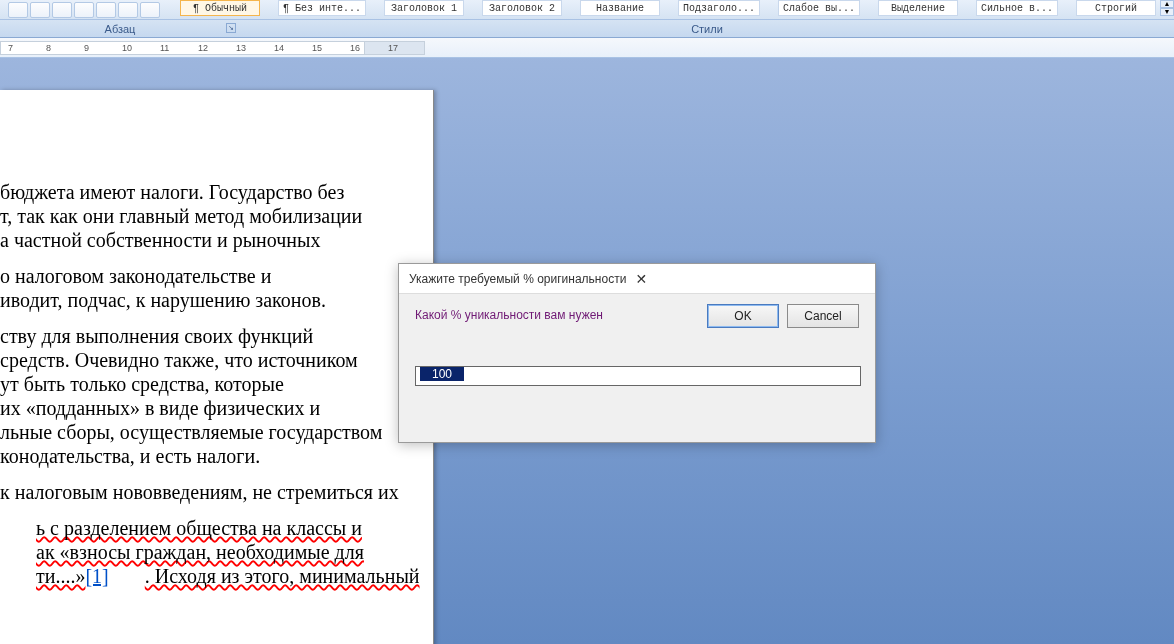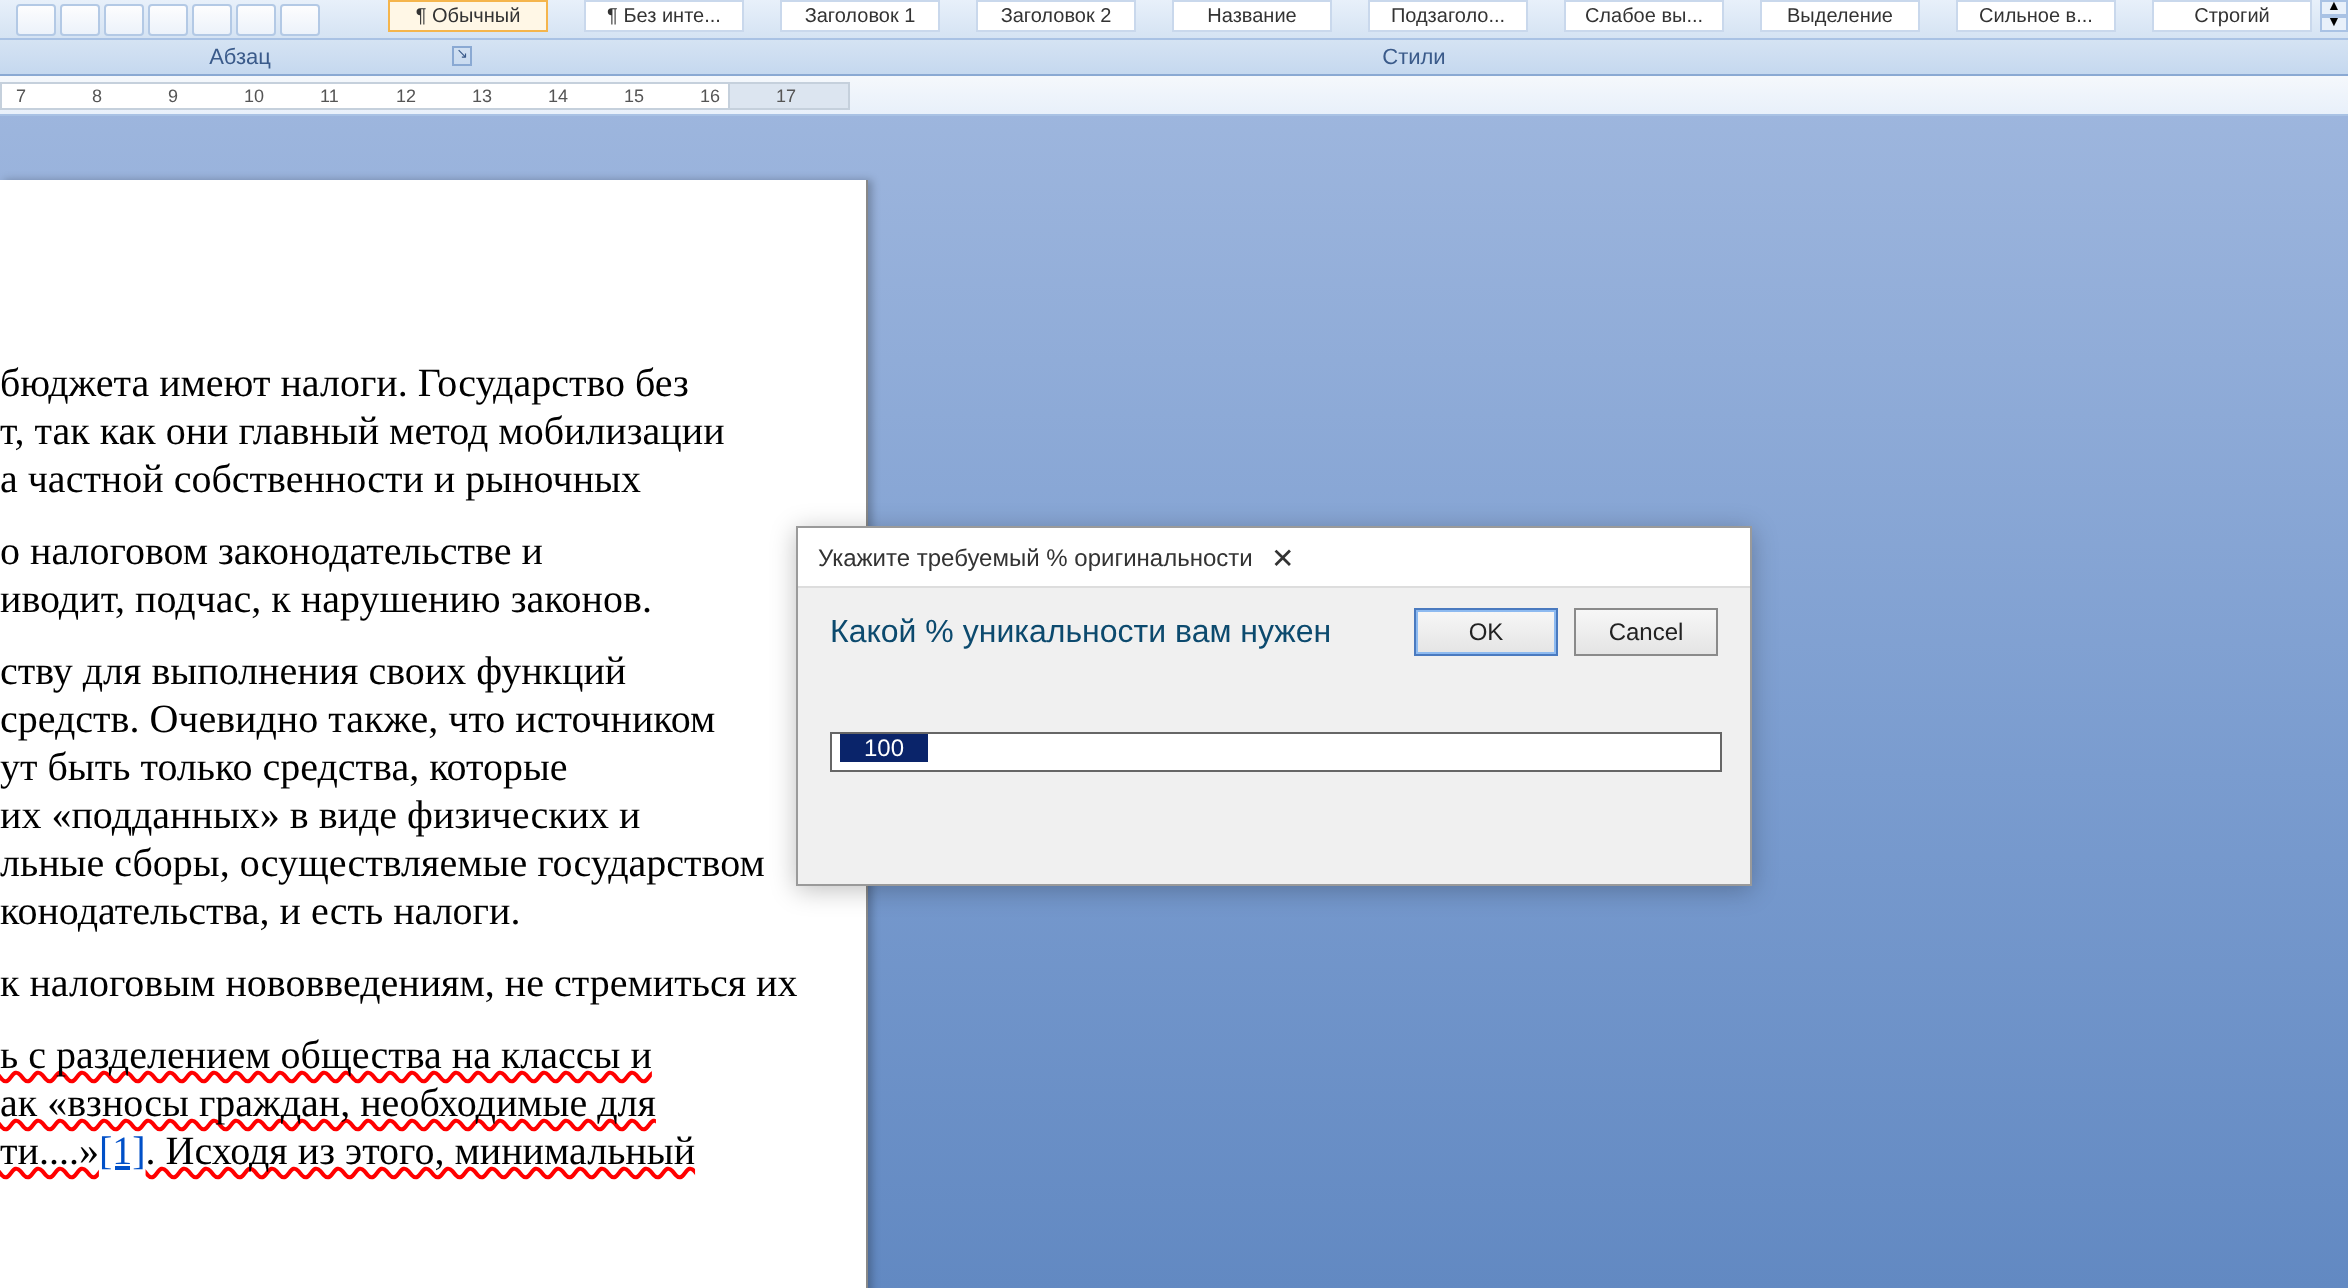--- a/index.html
+++ b/index.html
@@ -30,20 +30,21 @@
       width: 20px; height: 16px;
       background: linear-gradient(to bottom,#fdfdfe,#ecf2fa);
       border: 1px solid #b3c9e5;
       border-radius: 2px;
     }
     .style-blocks {
       display: flex;
       gap: 18px;
       padding-left: 10px;
       flex: 1;
+      font-family: Liberation Mono, monospace;
     }
     .style-block {
       background: #fff;
       border: 1px solid #c9d8ec;
       height: 16px;
       min-width: 80px;
       font-size: 10px;
       color: #333;
       display: flex;
       align-items: center;
@@ -161,20 +162,21 @@
       font-size: 20px;
       line-height: 24px;
       width: 430px;
     }
     .doc-text p {
       margin-bottom: 12px;
     }
     .red-wavy {
       text-decoration: underline wavy red;
       text-decoration-skip-ink: none;
+      padding-left: 36px;
     }
     .link-bracket { color: #0050c8; text-decoration: underline;}
     
     
     .dialog {
       position: absolute;
       left: 398px;
       top: 263px;
       width: 478px;
       height: 180px;
@@ -201,22 +203,22 @@
       font-size: 14px;
       color: #333;
       cursor: pointer;
     }
     .dialog-body {
       padding: 14px 16px;
       position: relative;
       height: 104px;
     }
     .dialog-msg {
-      font-size: 16px;
-      color: #0c4a6e;
+      font-size: 12px;
+      color: #701a75;
     }
     .dialog-btns {
       position: absolute;
       right: 16px;
       top: 10px;
       display: flex;
       gap: 8px;
     }
     .dlg-btn {
       width: 72px;

